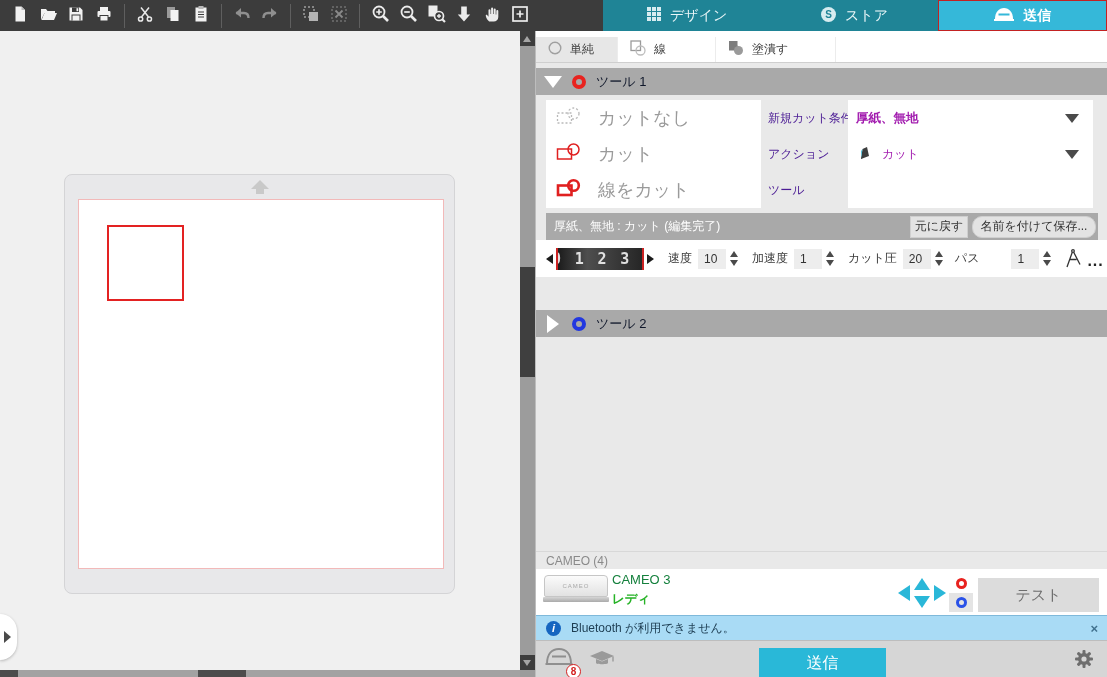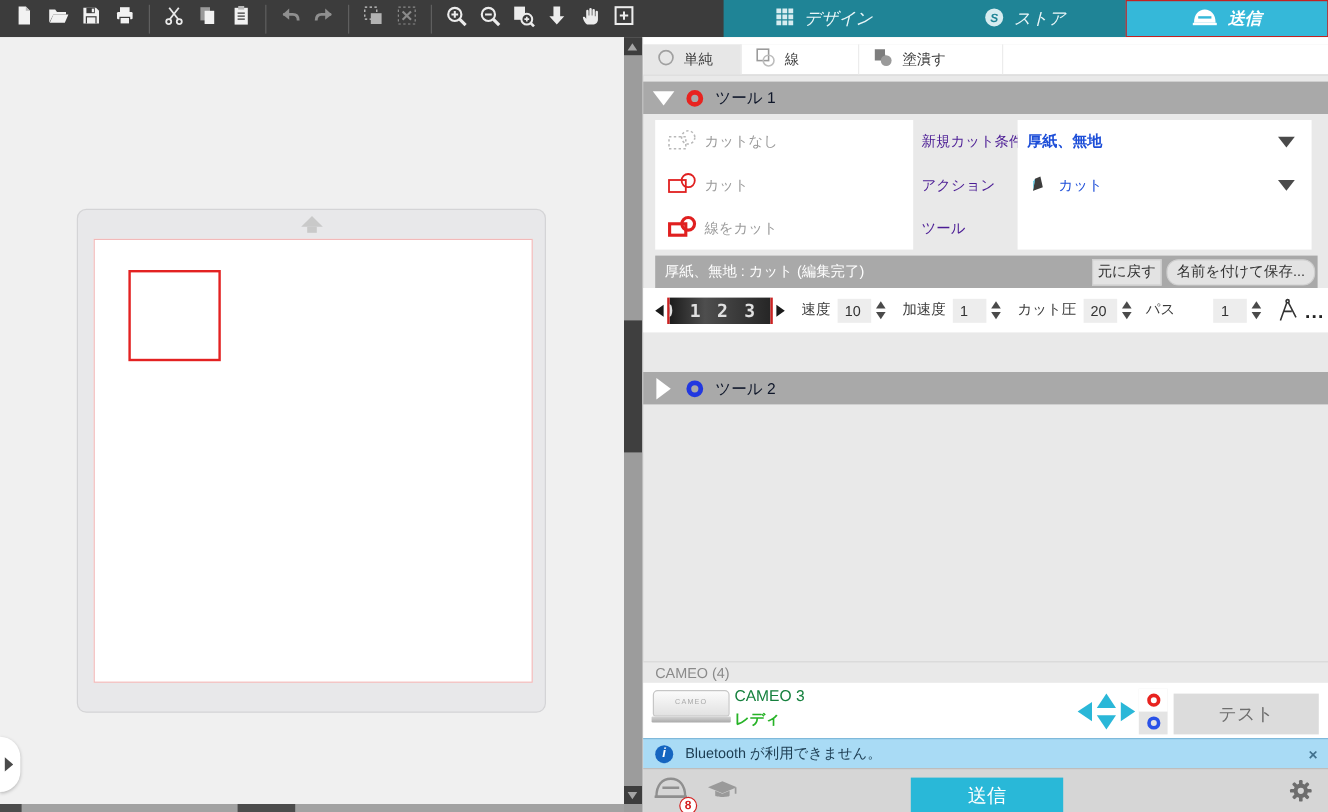--- a/index.html
+++ b/index.html
@@ -5,21 +5,21 @@
   * { margin:0; padding:0; box-sizing:border-box; }
   html,body { width:1107px; height:677px; overflow:hidden; }
   body { font-family:"Liberation Sans","DejaVu Sans",sans-serif; background:#f0f0f0; position:relative; }
   #app { position:absolute; inset:0; width:1107px; height:677px; }
 
   
   .topbar { position:absolute; left:0; top:0; width:1107px; height:31px; background:#3c3c3c; display:flex; }
   .toolbar { width:603px; height:31px; display:flex; align-items:center; padding-left:6px; }
   .tbtn { width:28px; height:26px; display:flex; align-items:center; justify-content:center; cursor:default; }
   .tsep { width:1px; height:24px; background:#5f5f5f; margin:0 6px; }
-  .navtabs { flex:1; height:31px; background:#1f8496; display:flex;font-style:italic; }
+  .navtabs { flex:1; height:31px; background:#1f8496; display:flex; }
   .navtab { flex:1; display:flex; align-items:center; justify-content:center; gap:8px; color:#eaf6f8; font-size:14px; cursor:default; }
   .navtab.active { background:#35b8d9; border:1px solid #c32222; color:#fff; font-weight:bold; }
 
   
   .canvas { position:absolute; left:0; top:31px; width:520px; height:639px; background:#f0f0f0; }
   .mat { position:absolute; left:64px; top:143px; width:391px; height:420px; background:#e8e8ea; border:1px solid #d4d4d6; border-radius:8px; }
   .mat-arrow { position:absolute; left:50%; top:5px; transform:translateX(-50%); width:0; height:0;
     border-left:9px solid transparent; border-right:9px solid transparent; border-bottom:9px solid #c9c9c9; }
   .mat-arrow::after { content:""; position:absolute; left:-4px; top:9px; width:8px; height:5px; background:#c9c9c9; }
   .page { position:absolute; left:13px; top:24px; width:366px; height:370px; background:#ffffff; border:1px solid #f2b9b9; }
@@ -47,25 +47,25 @@
   .stab:nth-child(1){ width:82px; } .stab:nth-child(2){ width:98px; } .stab:nth-child(3){ width:120px; }
 
   .secbar { position:absolute; left:0; width:572px; height:27px; background:#a9a9a9; display:flex; align-items:center; color:#0f172a; font-size:13px; }
   .secbar .tri-down { width:0;height:0;border-left:9px solid transparent;border-right:9px solid transparent;border-top:12px solid #fff; margin:0 10px 0 8px; }
   .secbar .tri-right { width:0;height:0;border-top:9px solid transparent;border-bottom:9px solid transparent;border-left:12px solid #fff; margin:0 13px 0 11px; }
   .ring { width:14px; height:14px; border-radius:50%; margin-right:10px; background:transparent; }
   .ring.red { border:4px solid #e8231f; } .ring.blue { border:4px solid #2238e0; }
   #tool1-bar { top:37px; } #tool2-bar { top:279px; }
 
   .modes-box { position:absolute; left:10px; top:69px; width:215px; height:108px; background:#fff; }
-  .mode { height:36px; display:flex; align-items:center; gap:5px; padding-left:10px; font-size:12px; color:#9a9a9a; cursor:default; }
+  .mode { height:36px; display:flex; align-items:center; gap:16px; padding-left:10px; font-size:18px; color:#9a9a9a; cursor:default; }
 
   .form-label { position:absolute; left:232px; width:110px; font-size:12px; color:#4c1d95; }
   .dd-col { position:absolute; left:312px; top:69px; width:245px; height:108px; background:#fff; }
-  .dd-row { position:absolute; left:312px; width:245px; height:36px; display:flex; align-items:center; gap:8px; padding-left:8px; font-size:12px; color:#1d4ed8; cursor:default; }
+  .dd-row { position:absolute; left:312px; width:245px; height:36px; display:flex; align-items:center; gap:8px; padding-left:8px; font-size:12px; color:#a21caf; cursor:default; }
   .dd-row .caret { position:absolute; right:14px; width:0; height:0; border-left:7px solid transparent; border-right:7px solid transparent; border-top:9px solid #4a4a4a; }
   .dd-val-strong { font-weight:bold; font-size:12.5px; }
 
   .cond-bar { position:absolute; left:10px; top:182px; width:552px; height:27px; background:#a9a9a9; display:flex; align-items:center; color:#fff; font-size:12px; }
   .cond-text { margin-left:8px; flex:1; }
   .gbtn { height:22px; background:#e3e3e3; border:1px solid #cfcfcf; color:#333; font-size:12px; display:flex; align-items:center; justify-content:center; margin-right:4px; cursor:default; }
   .gbtn.undo { width:58px; } .gbtn.saveas { width:124px; margin-right:2px;border-radius:10px; }
 
   .params { position:absolute; left:0; top:209px; width:572px; height:37px; background:#fff; display:flex; align-items:center; padding-left:10px; }
   .dial-arrow { width:0; height:0; cursor:default; }

